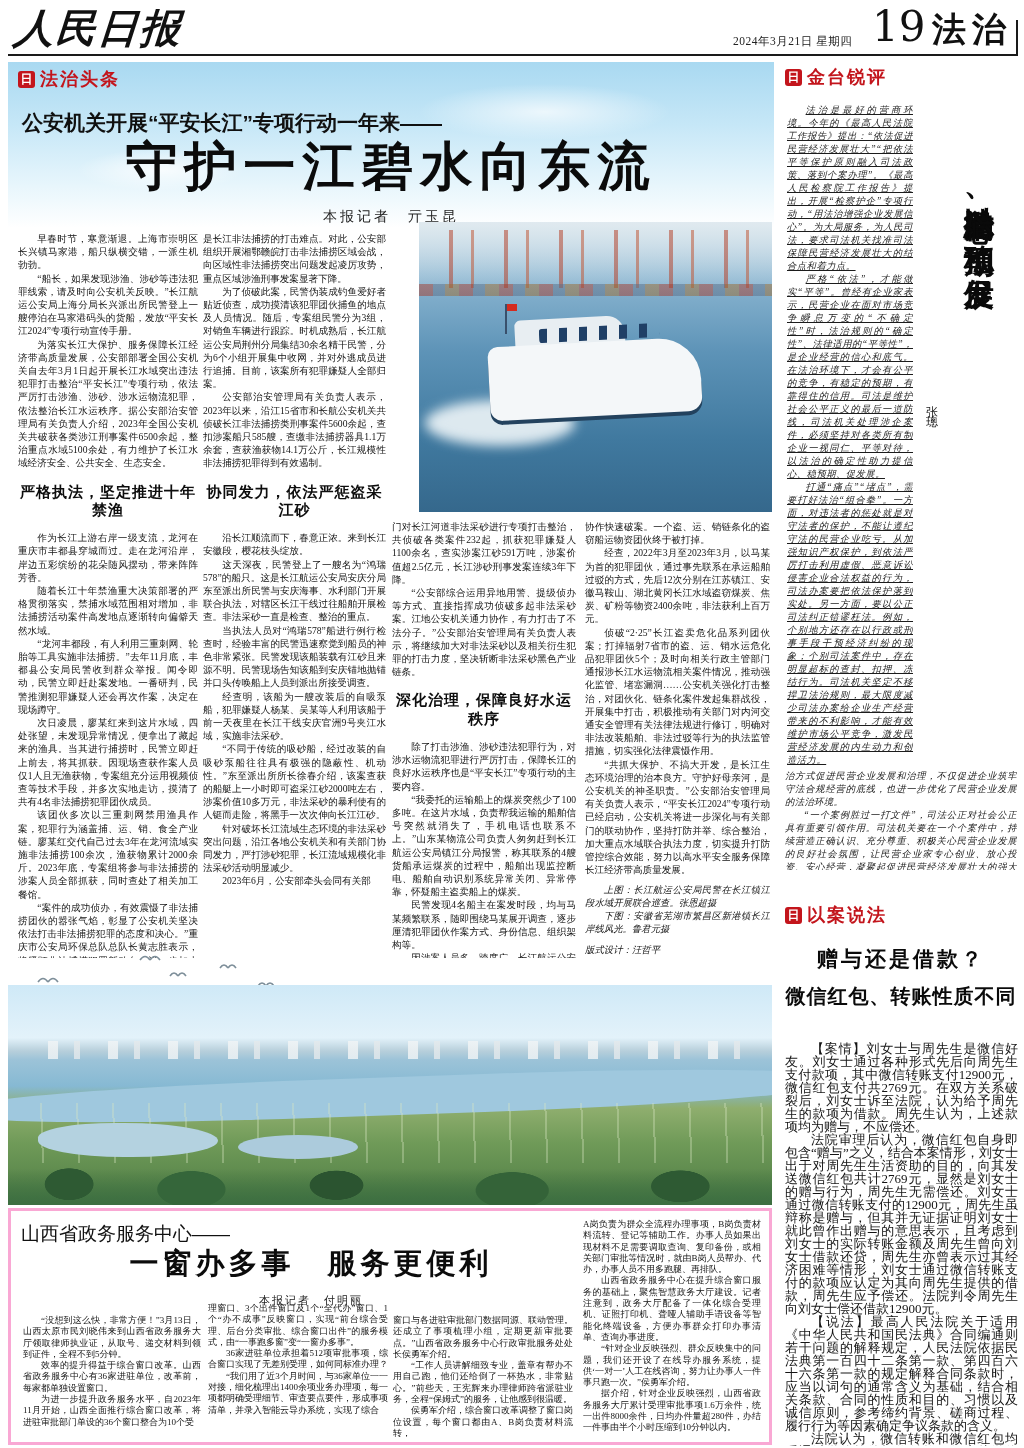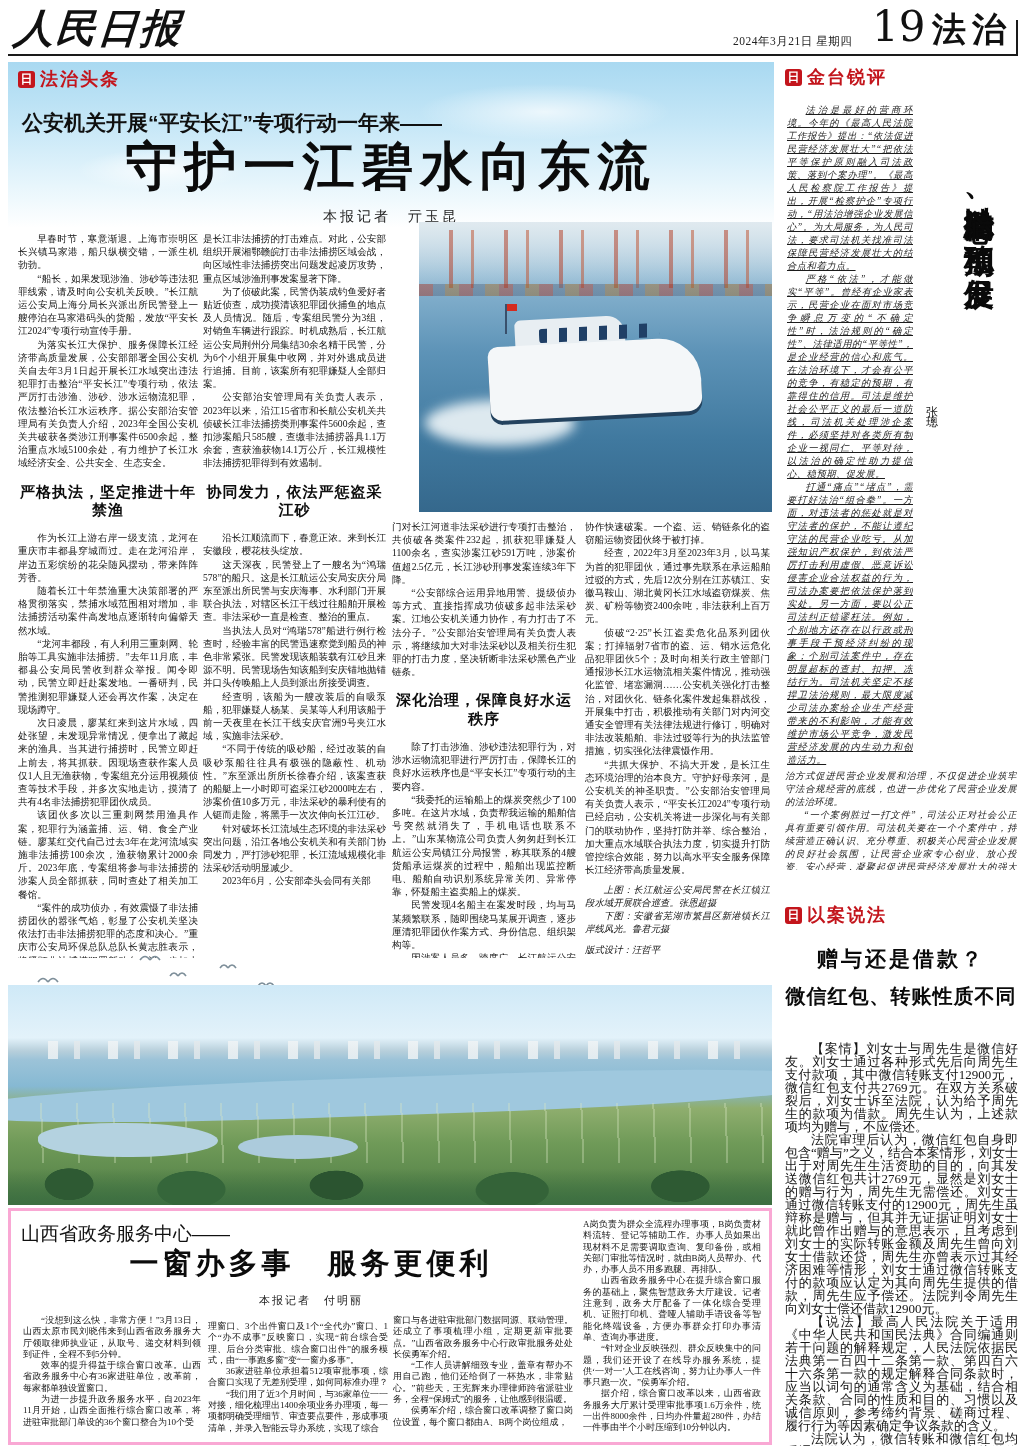--- a/index.html
+++ b/index.html
@@ -101,21 +101,21 @@
   .case-body{position:absolute;left:0;top:982px;width:233px;height:404px;overflow:hidden;
              font-size:13px;line-height:13px;text-align:justify;color:#141414;}
   
   .bottombox{position:absolute;left:8px;top:1208px;width:758px;height:231px;border:3px solid #f9a8d4;background:#fff;}
   .b-kicker{position:absolute;left:10px;top:12px;font:500 19px/1.2 "Liberation Sans","DejaVu Sans",sans-serif;color:#111;}
   .b-headline{position:absolute;left:10px;top:36px;width:580px;margin:0;text-align:center;
               font:800 29px/1.15 "Liberation Serif","DejaVu Serif",serif;letter-spacing:4px;color:#0b0b0b;}
   .b-byline{position:absolute;left:10px;top:82px;width:580px;text-align:center;font-size:11px;letter-spacing:2px;color:#222;}
   .bcol{position:absolute;font-size:9px;line-height:11.3px;text-align:justify;overflow:hidden;color:#141414;}
   .bc1{left:12px;top:104px;width:178px;height:122px;}
-  .bc2{left:197px;top:110px;width:180px;height:122px;}
+  .bc2{left:197px;top:92px;width:180px;height:122px;}
   .bc3{left:382px;top:104px;width:180px;height:122px;}
   .bc4{left:572px;top:8px;width:178px;height:218px;}
 </style>
 </head>
 <body>
 
 <div class="page">
 
   <div class="masthead">人民日报</div>
   <div class="hdr-date">2024年3月21日 星期四</div>
@@ -259,23 +259,23 @@
         <p class="para">为进一步提升政务服务水平，自2023年11月开始，山西全面推行综合窗口改革，将进驻审批部门单设的36个窗口整合为10个受</p>
       </div>
     <div class="bcol bc2">
         <p class="para ni">理窗口、3个出件窗口及1个“全代办”窗口、1个“办不成事”反映窗口，实现“前台综合受理、后台分类审批、综合窗口出件”的服务模式，由“一事跑多窗”变“一窗办多事”。</p>
         <p class="para">36家进驻单位承担着512项审批事项，综合窗口实现了无差别受理，如何同标准办理？</p>
         <p class="para">“我们用了近3个月时间，与36家单位一一对接，细化梳理出1400余项业务办理项，每一项都明确受理细节、审查要点要件，形成事项清单，并录入智能云导办系统，实现了综合</p>
       </div>
     <div class="bcol bc3">
         <p class="para ni">窗口与各进驻审批部门数据同源、联动管理。还成立了事项梳理小组，定期更新审批要点。”山西省政务服务中心行政审批服务处处长侯勇军介绍。</p>
         <p class="para">“工作人员讲解细致专业，盖章有帮办不用自己跑，他们还给倒了一杯热水，非常贴心。”前些天，王宪辉来办理律师跨省派驻业务，全程“保姆式”的服务，让他感到很温暖。</p>
-        <p class="para">侯勇军介绍，综合窗口改革调整了窗口岗位设置，每个窗口都由A、B两个岗位组成，</p>
+        <p class="para">侯勇军介绍，综合窗口改革调整了窗口岗位设置，每个窗口都由A、B岗负责材料流转，</p>
       </div>
     <div class="bcol bc4">
         <p class="para ni">A岗负责为群众全流程办理事项，B岗负责材料流转、登记等辅助工作。办事人员如果出现材料不足需要调取查询、复印备份，或相关部门审批等情况时，就由B岗人员帮办、代办，办事人员不用多跑腿、再排队。</p>
         <p class="para">山西省政务服务中心在提升综合窗口服务的基础上，聚焦智慧政务大厅建设。记者注意到，政务大厅配备了一体化综合受理机、证照打印机、聋哑人辅助手语设备等智能化终端设备，方便办事群众打印办事清单、查询办事进度。</p>
         <p class="para">“针对企业反映强烈、群众反映集中的问题，我们还开设了在线导办服务系统，提供‘一对一’人工在线咨询，努力让办事人一件事只跑一次。”侯勇军介绍。</p>
-        <p class="para">据介绍，综合窗口改革以来，山西省政务服务大厅累计受理审批事项1.6万余件，统一出件8000余件，日均办件量超280件，办结一件事由半个小时压缩到10分钟以内。</p>
+        <p class="para">据介绍，针对企业反映强烈，山西省政务服务大厅累计受理审批事项1.6万余件，统一出件8000余件，日均办件量超280件，办结一件事由半个小时压缩到10分钟以内。</p>
       </div>
   </section>
 
 </div>
 
 </body></html>

